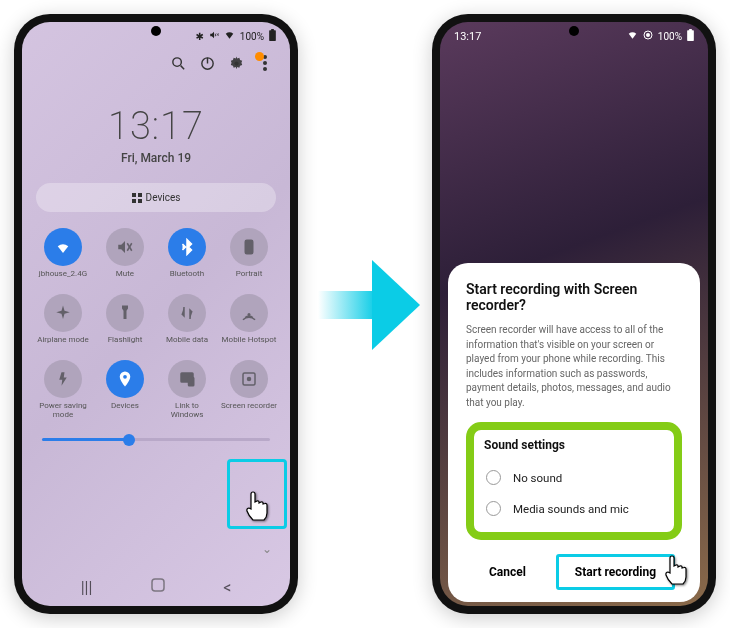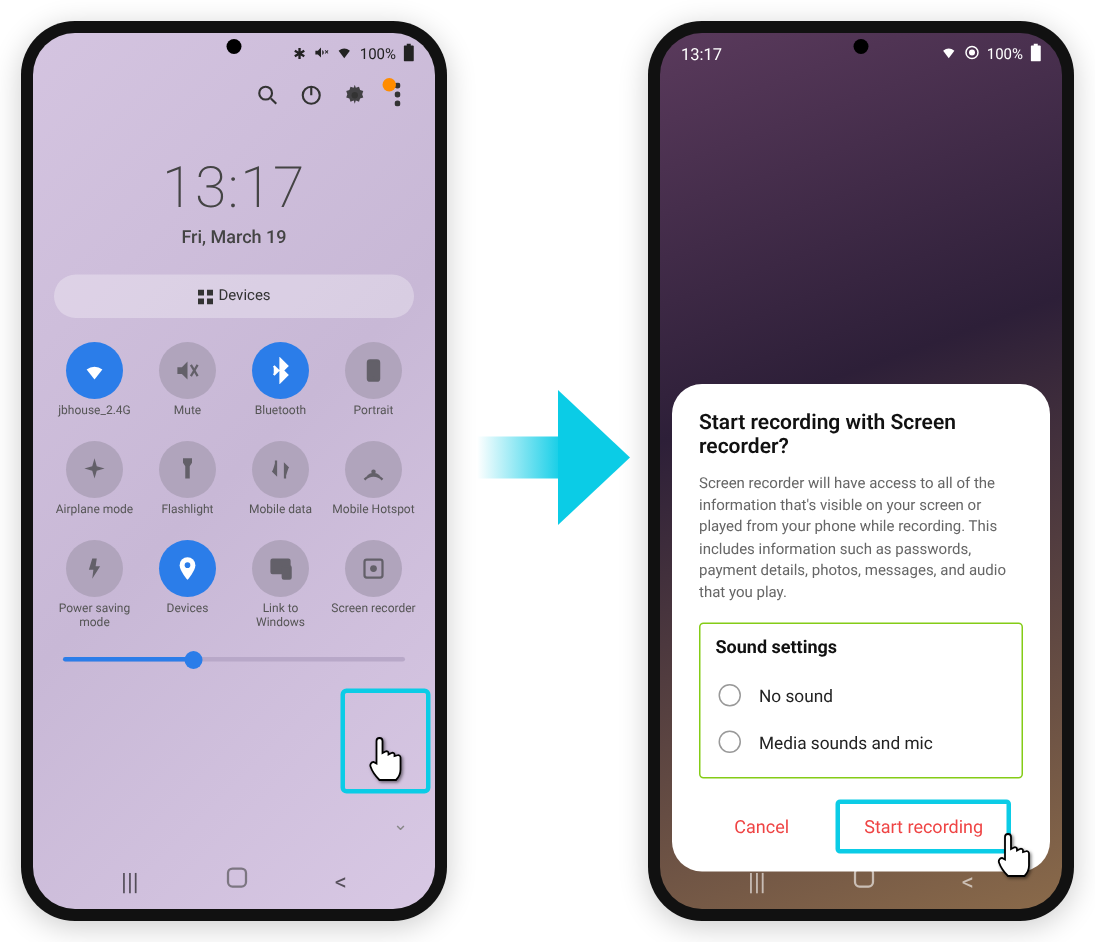--- a/index.html
+++ b/index.html
@@ -34,31 +34,31 @@
 .nav-bar{position:absolute;bottom:0;left:0;right:0;height:38px;display:flex;align-items:center;justify-content:space-around;padding:0 30px}
 .nav-bar-right{color:#fff}
 .nav-icon{opacity:.6}
 .arrow{position:absolute;left:318px;top:260px;width:102px;height:90px;z-index:5}
 .arrow-stem{position:absolute;left:0;top:31px;width:58px;height:28px;background:linear-gradient(90deg,rgba(11,204,230,0) 0%,#0bcce6 100%)}
 .arrow-head{position:absolute;left:54px;top:0;width:0;height:0;border-top:45px solid transparent;border-bottom:45px solid transparent;border-left:48px solid #0bcce6}
 .cursor{position:absolute;z-index:30;width:30px;height:34px}
 .cursor svg{filter:drop-shadow(1px 1px 1px rgba(0,0,0,.5))}
 .c1{left:243px;top:490px}
 .c2{left:662px;top:554px}
-.dialog{position:absolute;left:8px;right:8px;bottom:25px;background:#fff;border-radius:20px;padding:18px 18px 12px;z-index:8}
+.dialog{position:absolute;left:8px;right:8px;bottom:4px;background:#fff;border-radius:20px;padding:18px 18px 12px;z-index:8}
 .dialog-title{font-size:14px;font-weight:600;color:#111;margin-bottom:10px}
 .dialog-body{font-size:10px;color:#666;line-height:1.45;margin-bottom:12px}
-.sound-section{border:1px solid #84cc16;border-radius:3px;padding:8px 10px;margin-bottom:10px}
+.sound-section{border:8px solid #84cc16;border-radius:15px;padding:8px 10px;margin-bottom:10px}
 .sound-title{font-size:12px;font-weight:700;color:#111;margin-bottom:10px}
 .radio-row{display:flex;align-items:center;gap:12px;padding:8px 2px;font-size:11.5px;color:#222}
 .radio{width:15px;height:15px;border:1.5px solid #999;border-radius:50%;flex-shrink:0;position:relative}
 .radio.checked{border-color:#2b7de9}
 .radio.checked::after{content:"";position:absolute;left:50%;top:50%;transform:translate(-50%,-50%);width:8px;height:8px;background:#2b7de9;border-radius:50%}
 .dialog-actions{display:flex;justify-content:space-around;align-items:center;padding-top:4px}
-.dialog-btn{font-size:12px;font-weight:400;color:#ef4444;padding:8px 16px}
+.dialog-btn{font-size:12px;font-weight:700;color:#000000;padding:8px 16px}
 .start-hl{border:3px solid #0bcce6;border-radius:3px}
 .qs-svg{width:18px;height:18px}
 .white{fill:#fff}
 .grey{fill:#636069}
 .dot-badge{position:absolute;right:10px;top:-2px;width:9px;height:9px;background:#ff8c00;border-radius:50%}
 .chev{position:absolute;right:18px;bottom:50px;color:#888;font-size:12px}
 </style>
 </head>
 <body>
 

